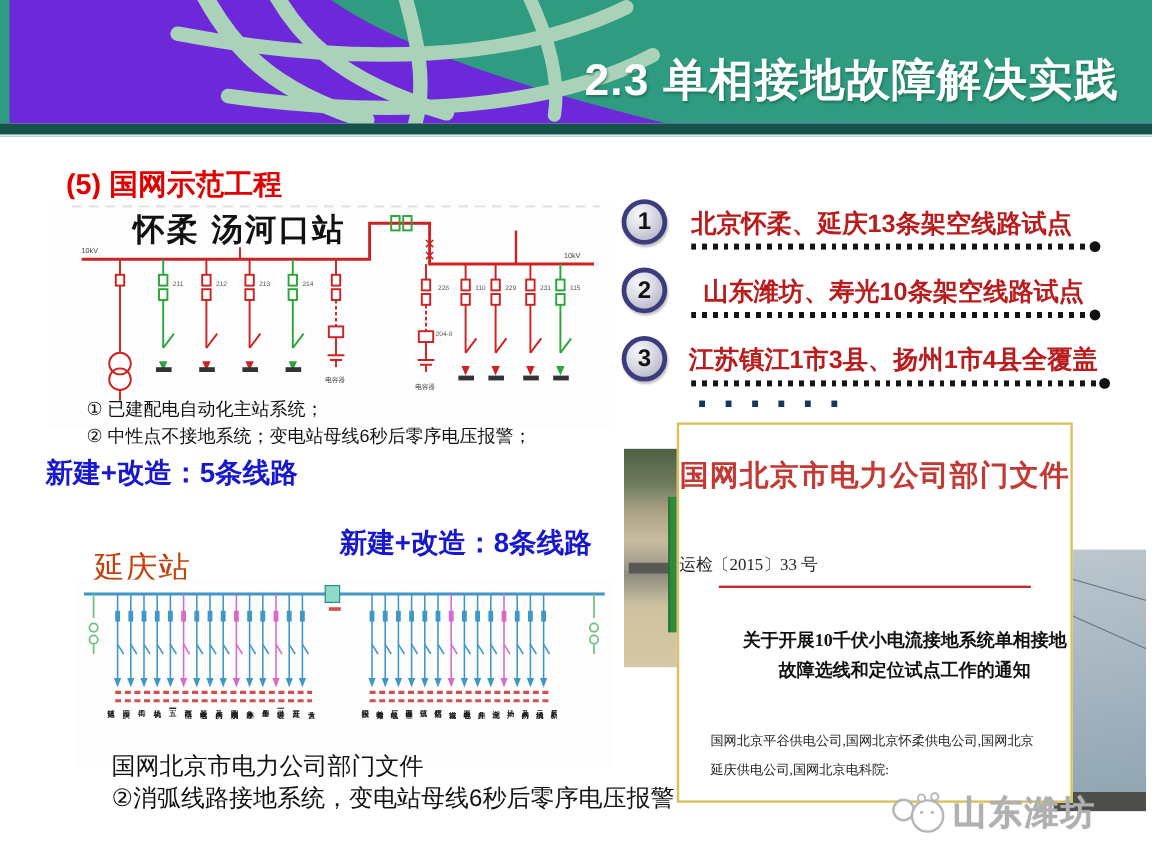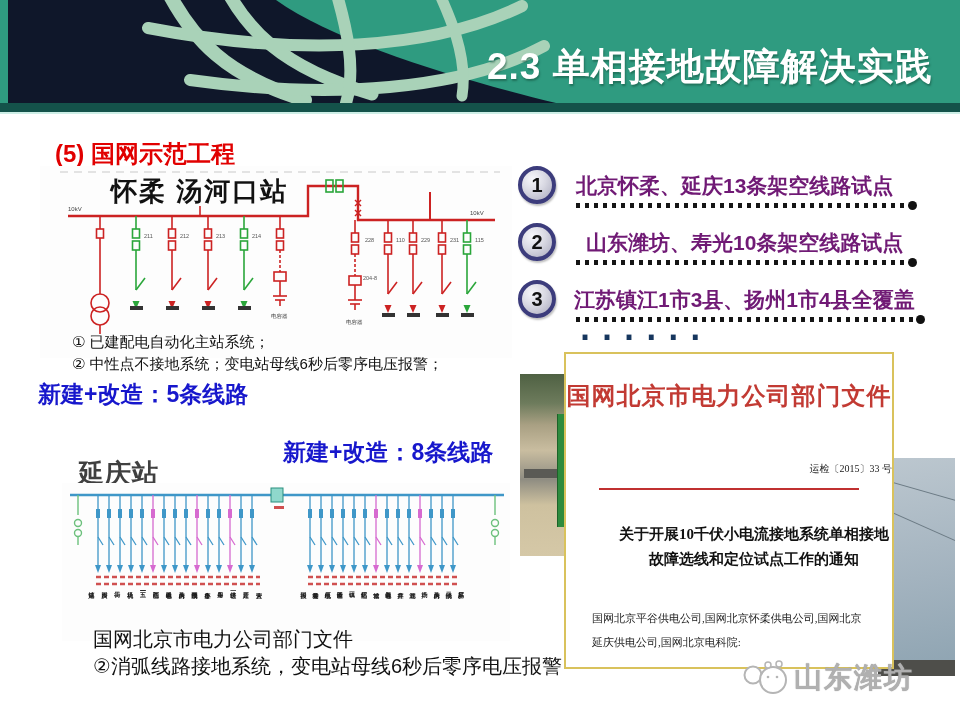--- a/index.html
+++ b/index.html
@@ -1,56 +1,56 @@
 <!DOCTYPE html>
 <html><head>
 <meta charset="utf-8">
 <style>
   html,body{margin:0;padding:0;background:#ffffff;}
   body{font-family:"Liberation Sans","DejaVu Sans",sans-serif;}
   .slide{position:relative;width:960px;height:720px;background:#fff;overflow:hidden;}
 
   
-  .hdr{position:absolute;left:0;top:0;width:960px;height:103px;background:#0f172a;overflow:hidden;}
+  .hdr{position:absolute;left:0;top:0;width:960px;height:103px;background:#6d28d9;overflow:hidden;}
   .hdr svg{position:absolute;left:0;top:0;}
   .hdr-title{position:absolute;left:487px;top:42px;font-size:37px;font-weight:900;color:#ffffff;
              letter-spacing:1px;text-shadow:1px 2px 2px rgba(20,80,60,.55);white-space:nowrap;}
   .hdr-sliver{position:absolute;left:0;top:0;width:8px;height:103px;background:#2f9b80;}
   .hdr-bar{position:absolute;left:0;top:103px;width:960px;height:9px;background:#14524a;border-bottom:2px solid #cdeee6;}
 
   
   .heading5{position:absolute;left:55px;top:138px;font-size:24px;font-weight:900;color:#e10000;white-space:nowrap;}
 
   .diag1{position:absolute;left:40px;top:166px;width:472px;height:192px;background:#fdfdfd;}
   .diag1-title{position:absolute;left:50px;top:8px;font-size:26px;font-weight:900;color:#111;letter-spacing:2px;white-space:nowrap;margin-left:21px;}
   .red{color:#cc2222;} .grn{color:#2aa63a;} .blu{color:#3f97c8;} .pnk{color:#d66ad0;}
 
   .notes1{position:absolute;left:72px;top:331px;font-size:15px;line-height:22px;color:#111;white-space:nowrap;}
   .bluelabel{position:absolute;font-size:23px;font-weight:900;color:#1717cc;white-space:nowrap;}
   .blue1{left:38px;top:379px;}
   .blue2{left:283px;top:437px;}
-  .st2name{position:absolute;left:78px;top:456px;font-size:26px;font-weight:700;color:#404040;letter-spacing:1px;}
+  .st2name{position:absolute;left:78px;top:456px;font-size:26px;font-weight:400;color:#c2410c;letter-spacing:1px;}
 
   .diag2{position:absolute;left:62px;top:483px;width:448px;height:158px;background:#fdfdfd;}
   .fnames{position:absolute;top:104px;display:flex;justify-content:space-between;align-items:flex-start;height:48px;overflow:hidden;}
   .fnA{left:26px;width:174px;}
   .fnB{left:238px;width:164px;}
   .vn{writing-mode:vertical-rl;text-orientation:upright;font-size:6px;line-height:6.5px;font-weight:bold;color:#1a1a1a;}
   .vn.hl{background:linear-gradient(to bottom,transparent 72%,#8ae6e6 72%);}
 
   .notes2{position:absolute;left:93px;top:626px;font-size:20px;line-height:27px;color:#111;white-space:nowrap;}
 
   
   .badge{position:absolute;left:518px;width:30px;height:30px;border-radius:50%;
          border:4px solid #3c3c7c;
          background:radial-gradient(circle at 35% 30%,#f7f7fb 0%,#d9d9e3 45%,#a8a8bc 100%);
          display:flex;align-items:center;justify-content:center;
          font-size:20px;font-weight:bold;color:#111;box-shadow:1px 2px 2px rgba(0,0,0,.25);}
   .b1{top:166px;} .b2{top:223px;} .b3{top:280px;}
-  .ptext{position:absolute;font-size:21px;font-weight:900;color:#701a75;white-space:nowrap;}
+  .ptext{position:absolute;font-size:21px;font-weight:900;color:#b91c1c;white-space:nowrap;}
   .pt1{left:576px;top:172px;} .pt2{left:586px;top:229px;} .pt3{left:574px;top:286px;}
   .dotline{position:absolute;height:5px;background:repeating-linear-gradient(90deg,#151515 0 4px,transparent 4px 9px);}
   .dl1{left:576px;top:203px;width:330px;} .dl2{left:576px;top:260px;width:330px;} .dl3{left:576px;top:317px;width:338px;}
   .enddot{position:absolute;right:-11px;top:-2px;width:9px;height:9px;border-radius:50%;background:#111;}
   .ellipsis{position:absolute;left:576px;top:312px;font-family:"DejaVu Sans Mono",monospace;
             font-size:30px;font-weight:900;color:#16365e;letter-spacing:4px;z-index:2;}
 
   
   .photoL{position:absolute;left:520px;top:374px;width:50px;height:182px;z-index:1;overflow:hidden;
           background:linear-gradient(180deg,#4f6143 0%,#6d7b5c 16%,#a9a083 28%,#c9bda0 42%,#8f8d82 58%,#cec19f 72%,#d5c8a7 100%);}
@@ -61,21 +61,21 @@
   .photoR .wire1{position:absolute;left:-20px;top:34px;width:140px;height:1px;background:#6c7b85;transform:rotate(16deg);}
   .photoR .wire2{position:absolute;left:-20px;top:70px;width:140px;height:1px;background:#6c7b85;transform:rotate(24deg);}
   .photoR .bldg{position:absolute;left:0;bottom:0;width:100%;height:16px;background:#4e4e4a;}
   .photoR .tree{position:absolute;left:0;bottom:8px;width:16px;height:26px;border-radius:50% 50% 40% 40%;background:#2f6b33;}
 
   
   .doc{position:absolute;left:564px;top:352px;width:326px;height:313px;background:#fff;
        border:2px solid #d9c25c;z-index:2;}
   .doc-title{position:absolute;left:0;top:26px;width:100%;text-align:center;font-size:24px;font-weight:900;
              color:#c23a33;letter-spacing:1px;font-family:"Liberation Serif","DejaVu Serif",serif;}
-  .doc-num{position:absolute;left:0;top:108px;width:100%;text-align:right;font-size:10px;color:#222;
+  .doc-num{position:absolute;left:0;top:108px;width:100%;text-align:left;font-size:14px;color:#222;
            font-family:"Liberation Serif","DejaVu Serif",serif;}
   .doc-rule{position:absolute;left:33px;top:134px;width:260px;height:0;border-top:2px solid #c03030;}
   .doc-subject{position:absolute;left:23px;top:168px;width:280px;text-align:center;font-size:15px;font-weight:bold;
                color:#111;line-height:25px;font-family:"Liberation Serif","DejaVu Serif",serif;margin-left:25px;}
   .doc-recip{position:absolute;left:26px;top:252px;width:276px;font-size:11px;color:#222;line-height:24px;
              font-family:"Liberation Serif","DejaVu Serif",serif;}
 
   
   .wlogo{position:absolute;left:740px;top:650px;width:215px;height:55px;z-index:3;display:flex;align-items:center;}
   .wlogo-text{font-size:28px;font-weight:900;color:#b0b0b0;letter-spacing:2px;

